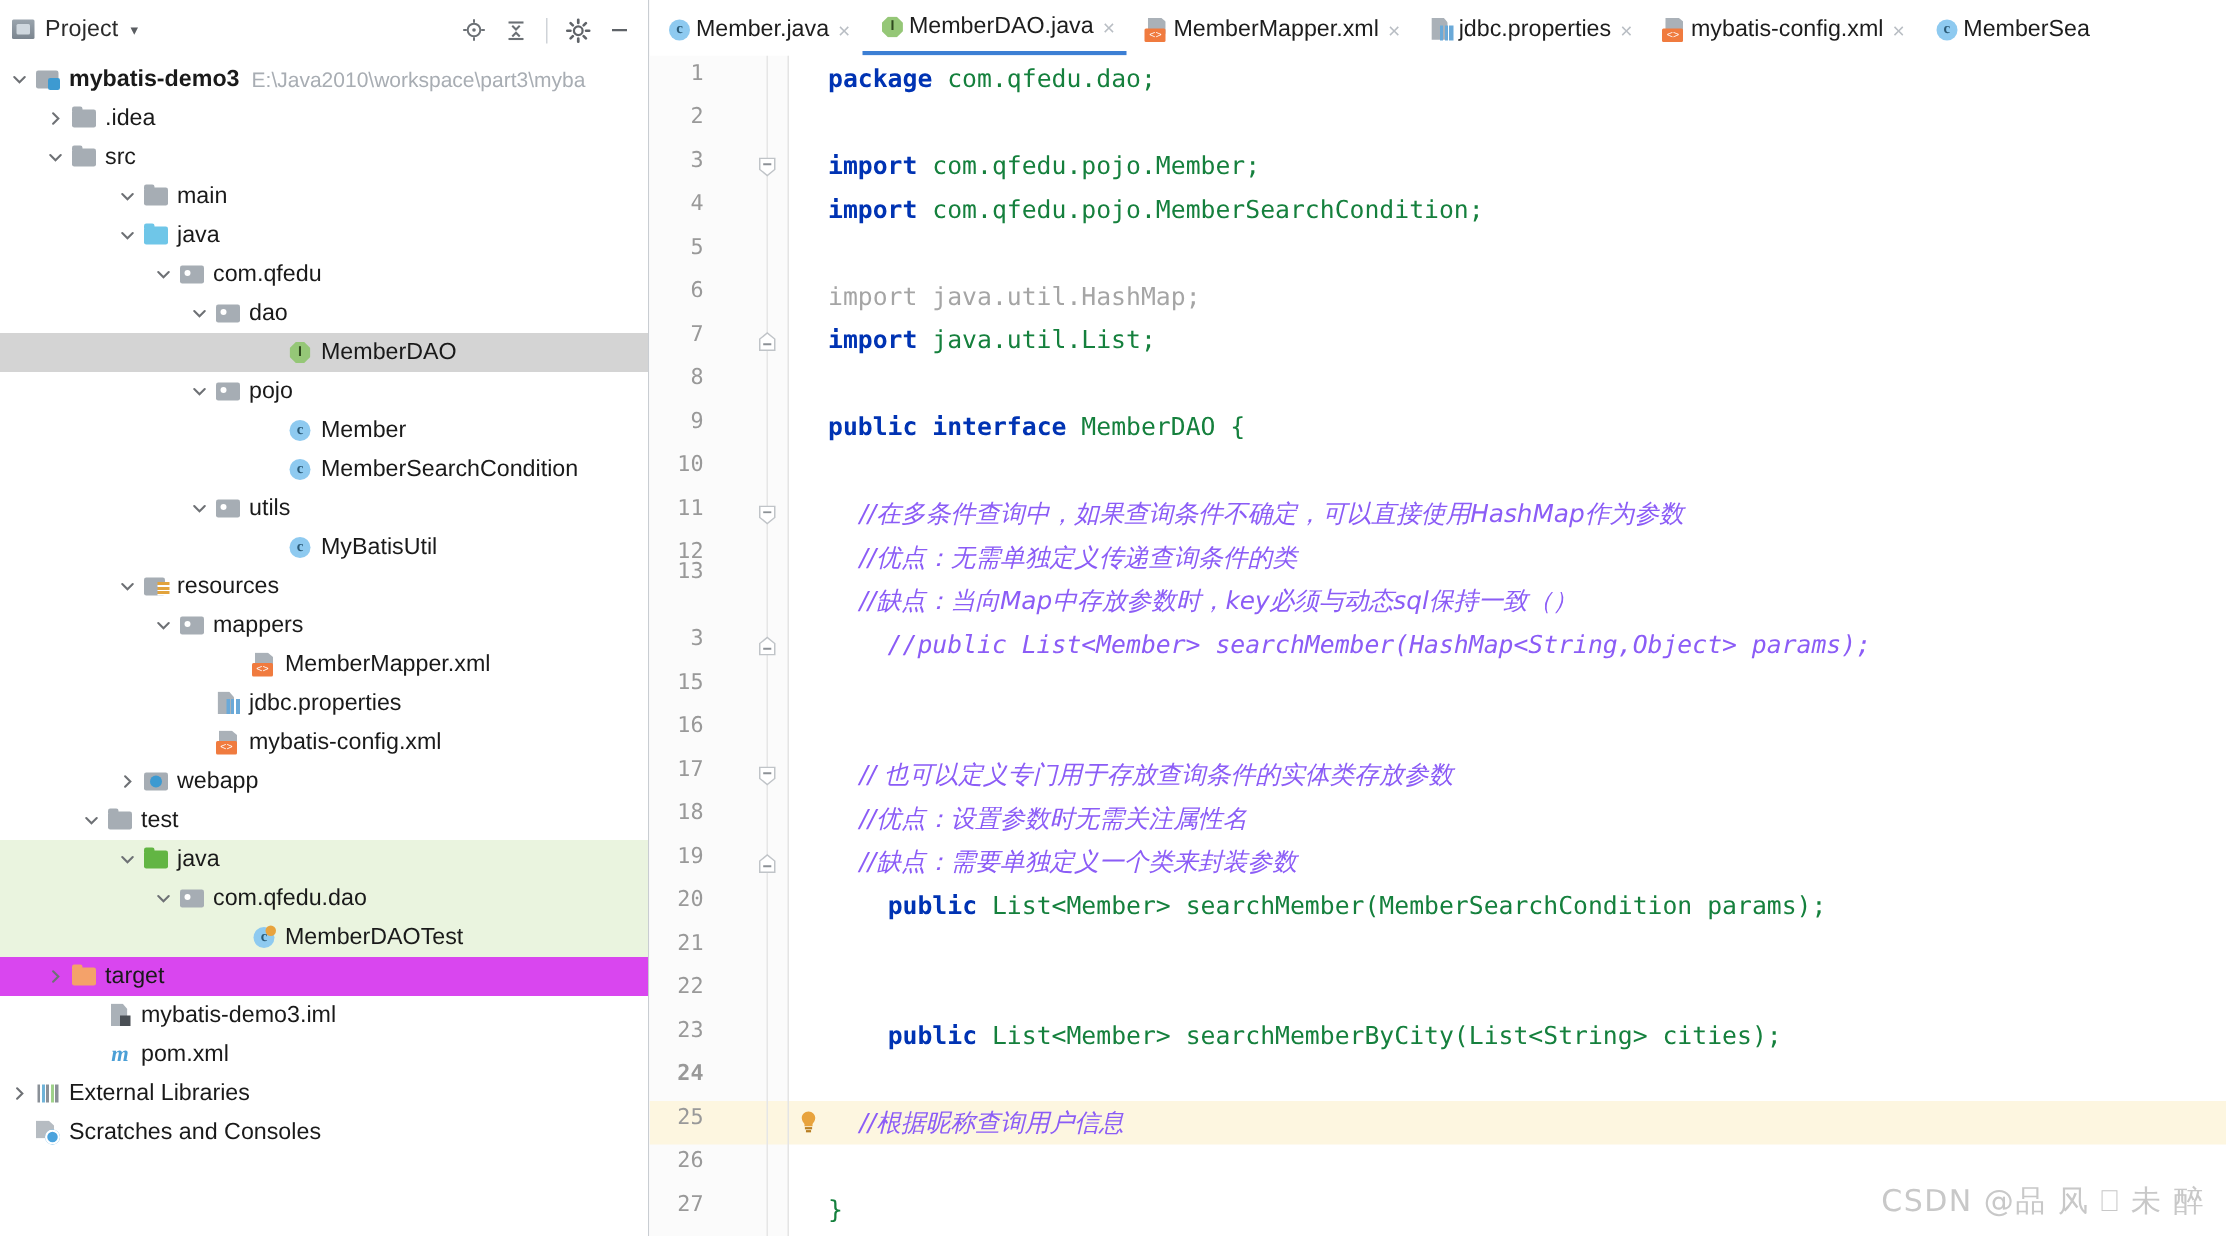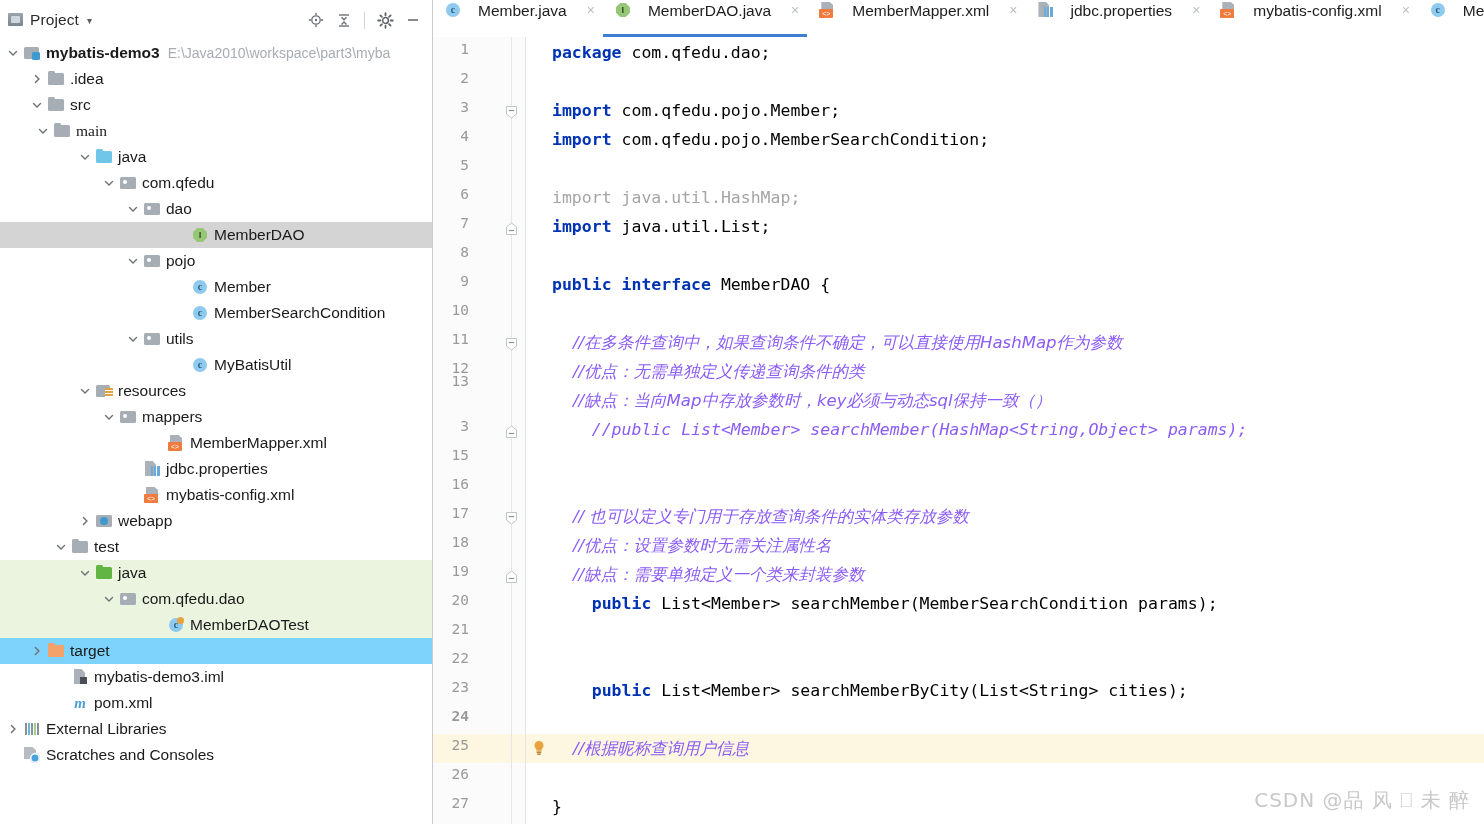--- a/index.html
+++ b/index.html
@@ -65,21 +65,21 @@
   }
   .trow {
     position: relative;
     height: 26px;
     display: flex; align-items: center;
     white-space: nowrap;
     padding-right: 4px;
   }
   .trow.sel       { background: #d4d4d4; }
   .trow.green     { background: #eaf4df; }
-  .trow.yellow    { background: #7dd3fc; }
+  .trow.yellow    { background: #d946ef; }
   .twist {
     width: 14px; min-width: 14px; height: 14px;
     display: inline-flex; align-items: center; justify-content: center;
     color: #6e7175;
   }
   .twist svg { display: block; }
   .ticon { width: 17px; min-width: 17px; height: 16px; margin-right: 5px; position: relative; }
   .tlabel { font-size: 15.5px; color: #1a1a1a; }
   .tlabel.bold { font-weight: bold; }
   .tpath { font-size: 14px; color: #a8adb3; margin-left: 8px; }
@@ -259,23 +259,23 @@
     background: #ffffff;
   }
   #tabbar {
     position: relative;
     height: 37px;
     display: flex; align-items: flex-end;
     background: #ffffff;
     overflow: hidden;
   }
   .etab {
-    display: flex; 
+    display: flex; align-items: center;
     height: 35px; padding: 0 8px 0 12px;
-    gap: 16px;
+    gap: 2px;
     font-size: 15.5px; color: #1d1d1d;
     position: relative;
     white-space: nowrap;
   }
   .etab.active { border-bottom: 3px solid #3c7fd4; }
   .etab .tabclose { color: #b9bec4; font-size: 14px; margin-left: 4px; }
   .etab .ticon { margin-right: 0; }
 
   #editor-body {
     position: relative;
@@ -320,21 +320,21 @@
   }
   .cline {
     position: absolute;
     left: 0; right: 0;
     height: 29px;
     line-height: 29px;
     white-space: pre;
     padding-left: 26px;
   }
   .kw   { color: #0033b3; font-weight: bold; }
-  .plain{ color: #000000; }
+  .plain{ color: #15803d; }
   .dim  { color: #a5a5a5; }
   .cmt  { color: #8b5cf6; font-style: italic; }
   .cn   { font-family: "DejaVu Sans", sans-serif; font-style: italic; }
 
   #watermark {
     position: absolute; right: 14px; bottom: 10px;
     font-size: 20px; color: #c8c8c8;
     font-family: "DejaVu Sans", sans-serif;
     letter-spacing: 1px;
     white-space: nowrap;
@@ -407,21 +407,21 @@
         </div>
         <div class="trow" style="padding-left: 30px;">
           <span class="twist">
             <svg width="12" height="12" viewBox="0 0 12 12">
               <path d="M2.5 4.4L6 7.9L9.5 4.4" fill="none" stroke="#6e7175" stroke-width="1.4" stroke-linecap="round"></path>
             </svg>
           </span>
           <span class="ticon ic-folder" style="margin-left: 4px;"></span>
           <span class="tlabel">src</span>
         </div>
-        <div class="trow" style="padding-left: 36px; font-family: Liberation Serif, serif;">
+        <div class="trow" style="padding-left: 78px;">
           <span class="twist">
             <svg width="12" height="12" viewBox="0 0 12 12">
               <path d="M2.5 4.4L6 7.9L9.5 4.4" fill="none" stroke="#6e7175" stroke-width="1.4" stroke-linecap="round"></path>
             </svg>
           </span>
           <span class="ticon ic-folder" style="margin-left: 4px;"></span>
           <span class="tlabel">main</span>
         </div>
         <div class="trow" style="padding-left: 78px;">
           <span class="twist">

